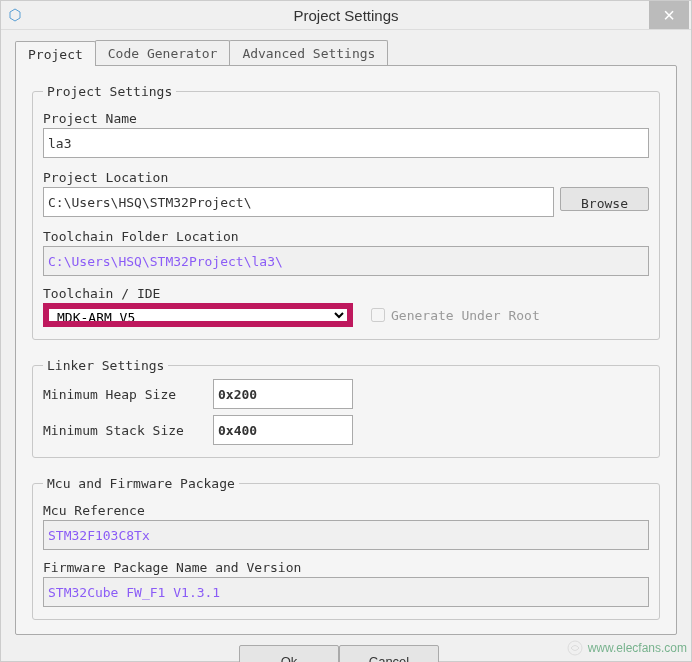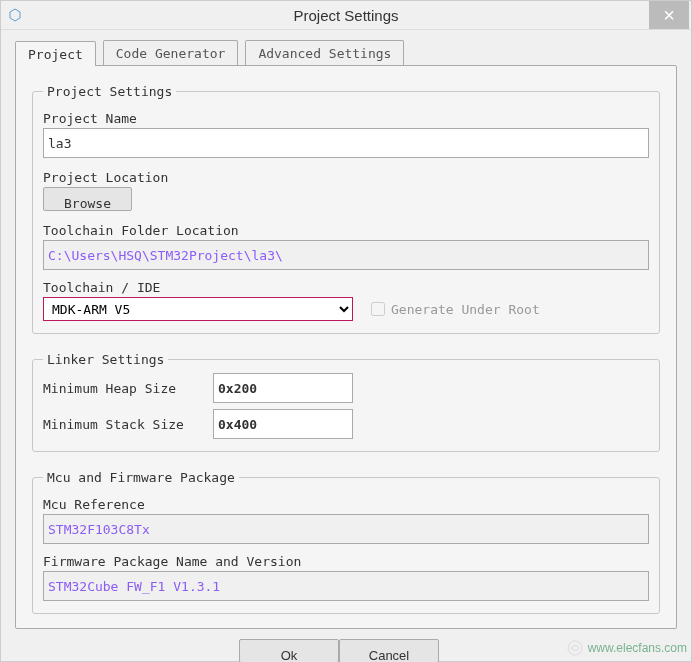--- a/index.html
+++ b/index.html
@@ -62,21 +62,20 @@
       flex: 1;
       padding: 10px 14px 0 14px;
       display: flex;
       flex-direction: column;
       font-family: "Microsoft YaHei", "SimSun", monospace;
     }
     .tabs {
       display: flex;
       position: relative;
       z-index: 2;
-      gap: 8px;
     }
     .tab {
       padding: 5px 12px 4px 12px;
       border: 1px solid #aaa;
       border-bottom: none;
       background: #f0f0f0;
       margin-right: -1px;
       font-size: 13px;
       color: #333;
       cursor: pointer;
@@ -150,21 +149,21 @@
       border-radius: 2px;
     }
     .row-toolchain {
       display: flex;
       align-items: center;
       gap: 18px;
     }
     select.sel {
       width: 310px;
       height: 24px;
-      border: 1px solid #be185d;
+      border: 6px solid #be185d;
       background: #fff;
       font-family: inherit;
       font-size: 13px;
       padding: 0 4px;
     }
     .chk {
       display: flex;
       align-items: center;
       gap: 6px;
       color: #999;
@@ -244,20 +243,21 @@
     <div class="tab-panel">
 
       <fieldset class="group">
         <legend>Project Settings</legend>
 
         <div class="field-label">Project Name</div>
         <input class="txt" type="text" value="la3" style="">
 
         <div class="field-label" style="margin-top:12px">Project Location</div>
         <div class="row-loc">
+          <input class="txt" type="text" value="C:\Users\HSQ\STM32Project\" style="">
           <button class="btn">Browse</button>
         </div>
 
         <div class="field-label" style="margin-top:12px">Toolchain Folder Location</div>
         <input class="txt" type="text" readonly="" value="C:\Users\HSQ\STM32Project\la3\" style="">
 
         <div class="field-label" style="margin-top:10px">Toolchain / IDE</div>
         <div class="row-toolchain">
           <select class="sel">
             <option>MDK-ARM V5</option>

